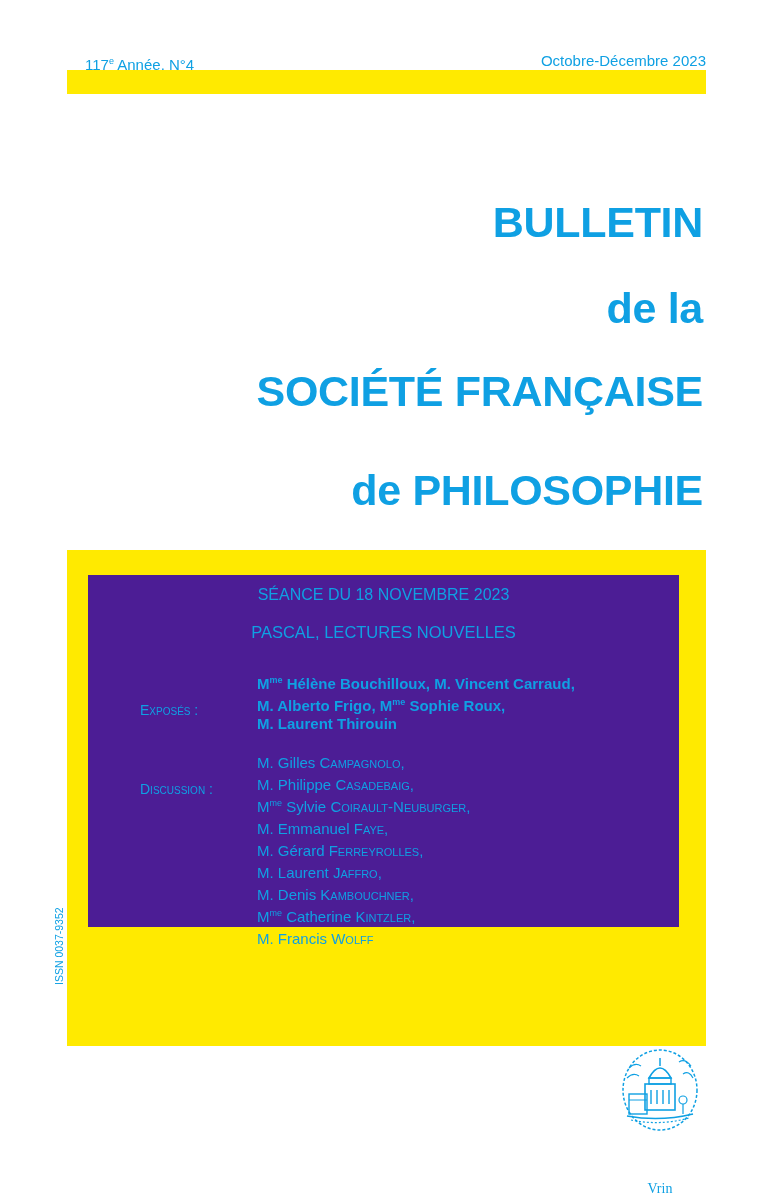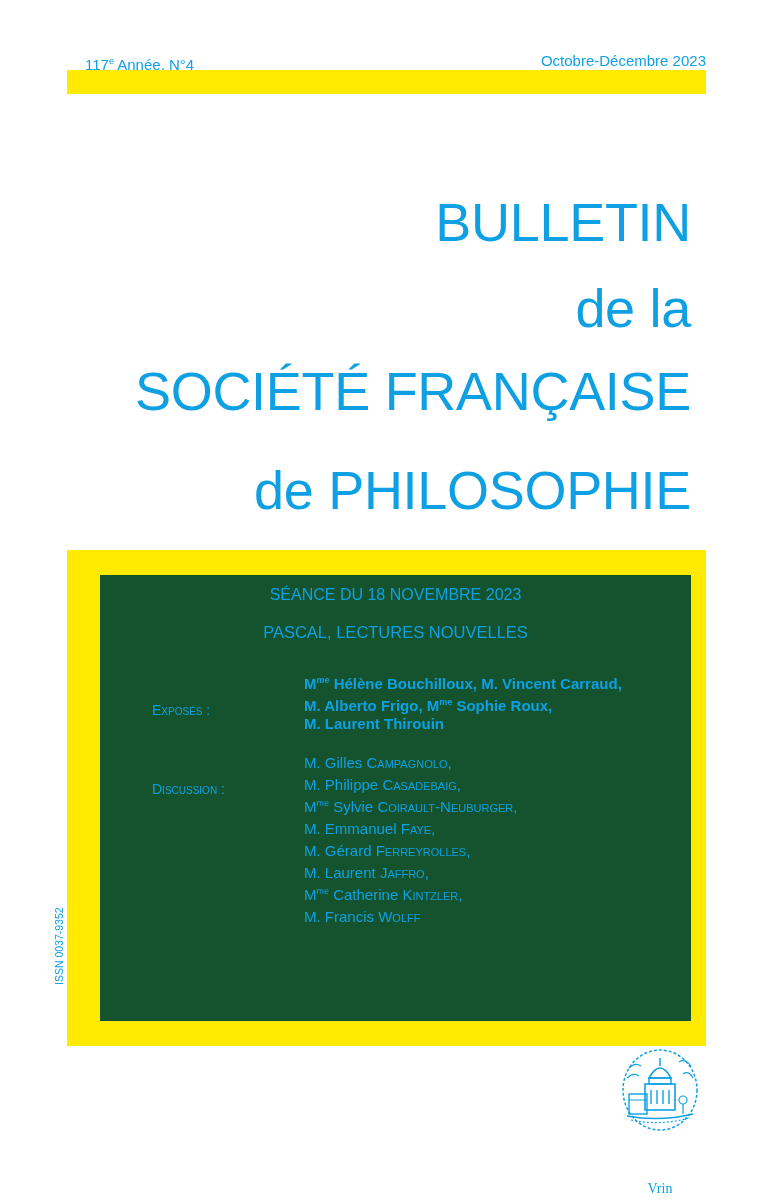--- a/index.html
+++ b/index.html
@@ -4,29 +4,29 @@
 <style>
   html, body { margin: 0; padding: 0; }
   body {
     width: 775px; height: 1200px; background: #ffffff; position: relative; overflow: hidden;
     font-family: "Liberation Sans", "DejaVu Sans", sans-serif; color: #1aa3e6;
   }
   .blue { color: #0fa0e3; }
   .top-line { position: absolute; left: 85px; right: 69px; top: 52px; height: 18px; display: flex; justify-content: space-between; font-size: 15px; line-height: 18px; }
   .top-line sup { font-size: 9px; vertical-align: 6px; }
   .top-bar { position: absolute; left: 67px; top: 70px; width: 639px; height: 24px; background: #ffea00; }
-  .title-line { position: absolute; right: 84px; font-size: 54px; line-height: 50px; white-space: nowrap; letter-spacing: -0.3px; }
+  .title-line { position: absolute; right: 72px; font-size: 43px; line-height: 50px; white-space: nowrap; letter-spacing: -0.3px; font-weight: bold; }
   .frame { position: absolute; left: 67px; top: 550px; width: 639px; height: 496px; background: #ffea00; }
-  .inner { position: absolute; left: 100px; top: 575px; width: 591px; height: 446px; background: #14532d; }
+  .inner { position: absolute; left: 88px; top: 575px; width: 591px; height: 352px; background: #4c1d95; }
   .seance { position: absolute; left: 0; right: 0; top: 10px; text-align: center; font-size: 16px; line-height: 20px; }
   .subject { position: absolute; left: 0; right: 0; top: 46px; text-align: center; font-size: 16.5px; line-height: 22px; }
   .section { position: absolute; left: 52px; width: 520px; font-size: 15px; }
   .section .label { position: absolute; left: 0; top: 0; font-size: 14px; margin-top: 30px; }
   .sc { font-variant: small-caps; }
-  .section .names { position: absolute; left: 117px; top: 0; margin-left: 35px; }
+  .section .names { position: absolute; left: 117px; top: 0; }
   .names .row { height: 22px; line-height: 22px; white-space: nowrap; }
   .exposes .row { font-weight: bold; }
   .names sup { font-size: 9px; vertical-align: 6px; }
   .issn { position: absolute; left: 53px; top: 985px; transform-origin: left top; transform: rotate(-90deg); font-size: 10.5px; white-space: nowrap; line-height: 12px; }
   .logo { position: absolute; left: 621px; top: 1048px; width: 78px; height: 90px; }
   .vrin { position: absolute; left: 621px; top: 1176px; width: 78px; text-align: center; font-family: "Liberation Serif", "DejaVu Serif", serif; font-size: 14px; line-height: 26px; }
 </style>
 </head>
 <body>
 
@@ -61,20 +61,21 @@
 
   <div class="section discussion blue" style="top:173px;">
     <div class="label sc" style="line-height:22px;">Discussion :</div>
     <div class="names">
       <div class="row"><span>M.</span><sup></sup><span> Gilles </span><span class="sc">Campagnolo</span><span>,</span></div>
       <div class="row"><span>M.</span><sup></sup><span> Philippe </span><span class="sc">Casadebaig</span><span>,</span></div>
       <div class="row"><span>M</span><sup>me</sup><span> Sylvie </span><span class="sc">Coirault-Neuburger</span><span>,</span></div>
       <div class="row"><span>M.</span><sup></sup><span> Emmanuel </span><span class="sc">Faye</span><span>,</span></div>
       <div class="row"><span>M.</span><sup></sup><span> Gérard </span><span class="sc">Ferreyrolles</span><span>,</span></div>
       <div class="row"><span>M.</span><sup></sup><span> Laurent </span><span class="sc">Jaffro</span><span>,</span></div>
+      <div class="row"><span>M.</span><sup></sup><span> Denis </span><span class="sc">Kambouchner</span><span>,</span></div>
       <div class="row"><span>M</span><sup>me</sup><span> Catherine </span><span class="sc">Kintzler</span><span>,</span></div>
       <div class="row"><span>M.</span><sup></sup><span> Francis </span><span class="sc">Wolff</span><span></span></div>
     </div>
   </div>
 </div>
 
 <div class="issn blue">ISSN 0037-9352</div>
 
 <div class="logo">
   <svg width="78" height="84" viewBox="0 0 78 84">

